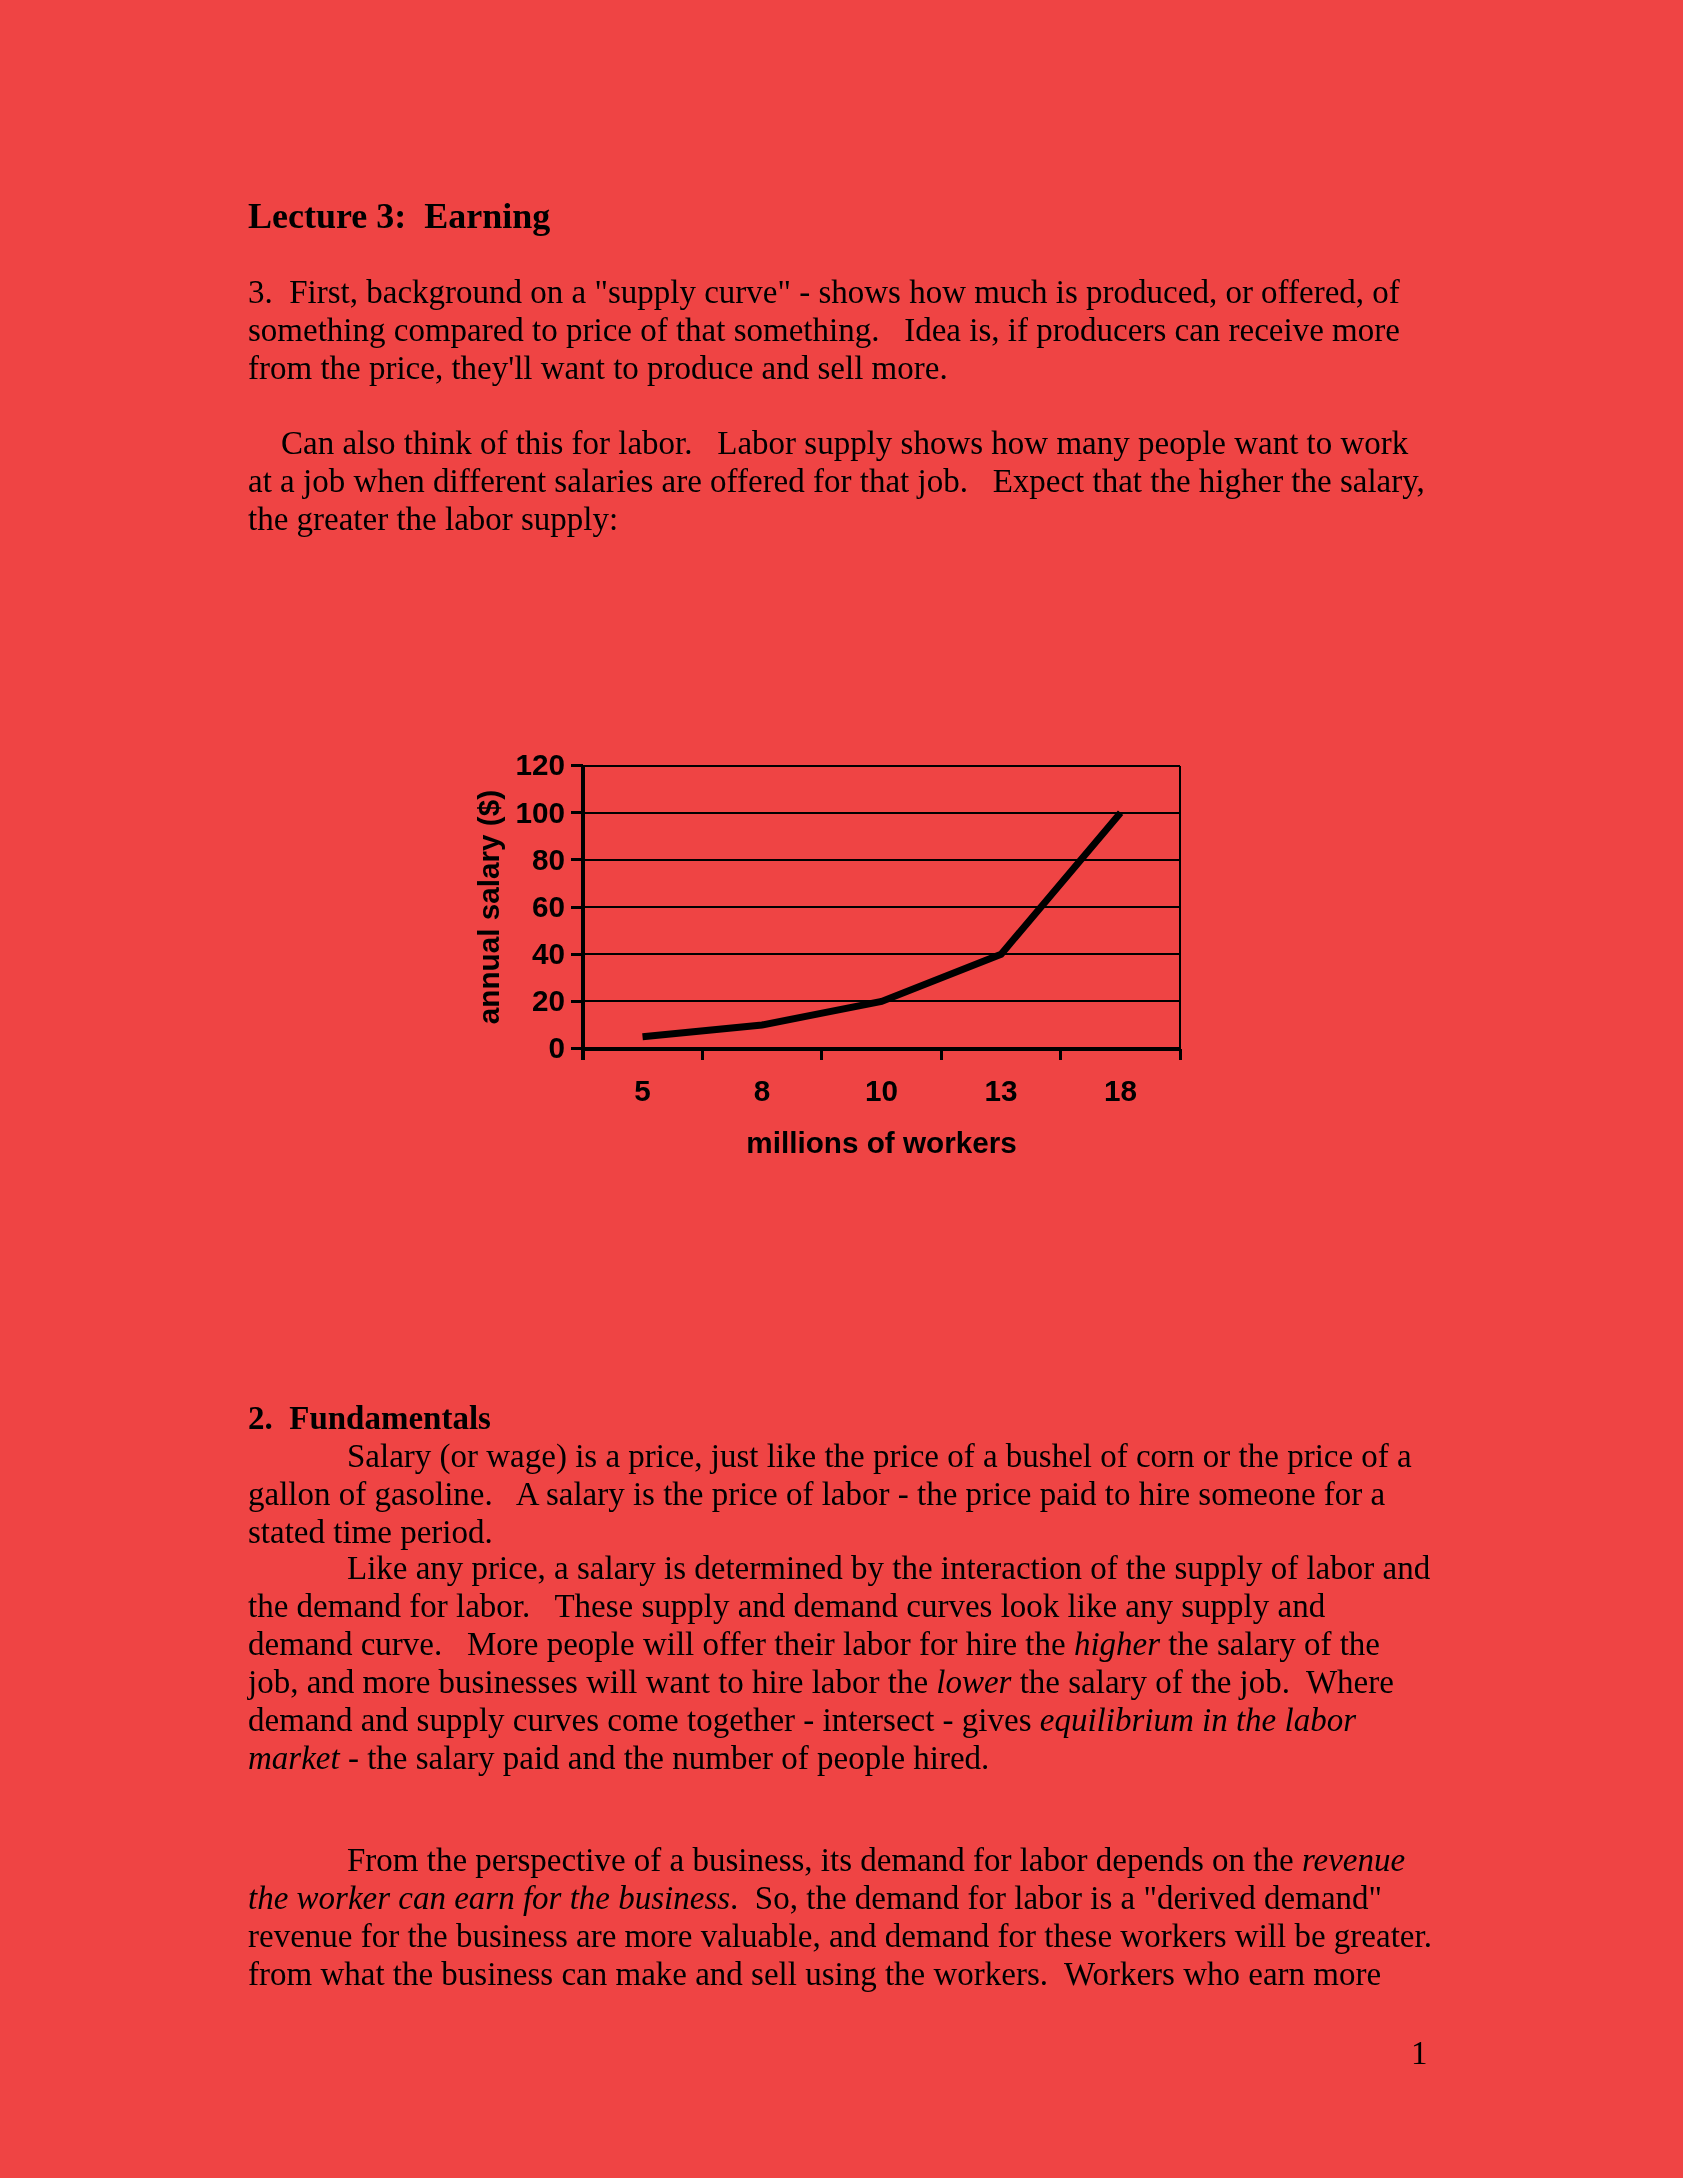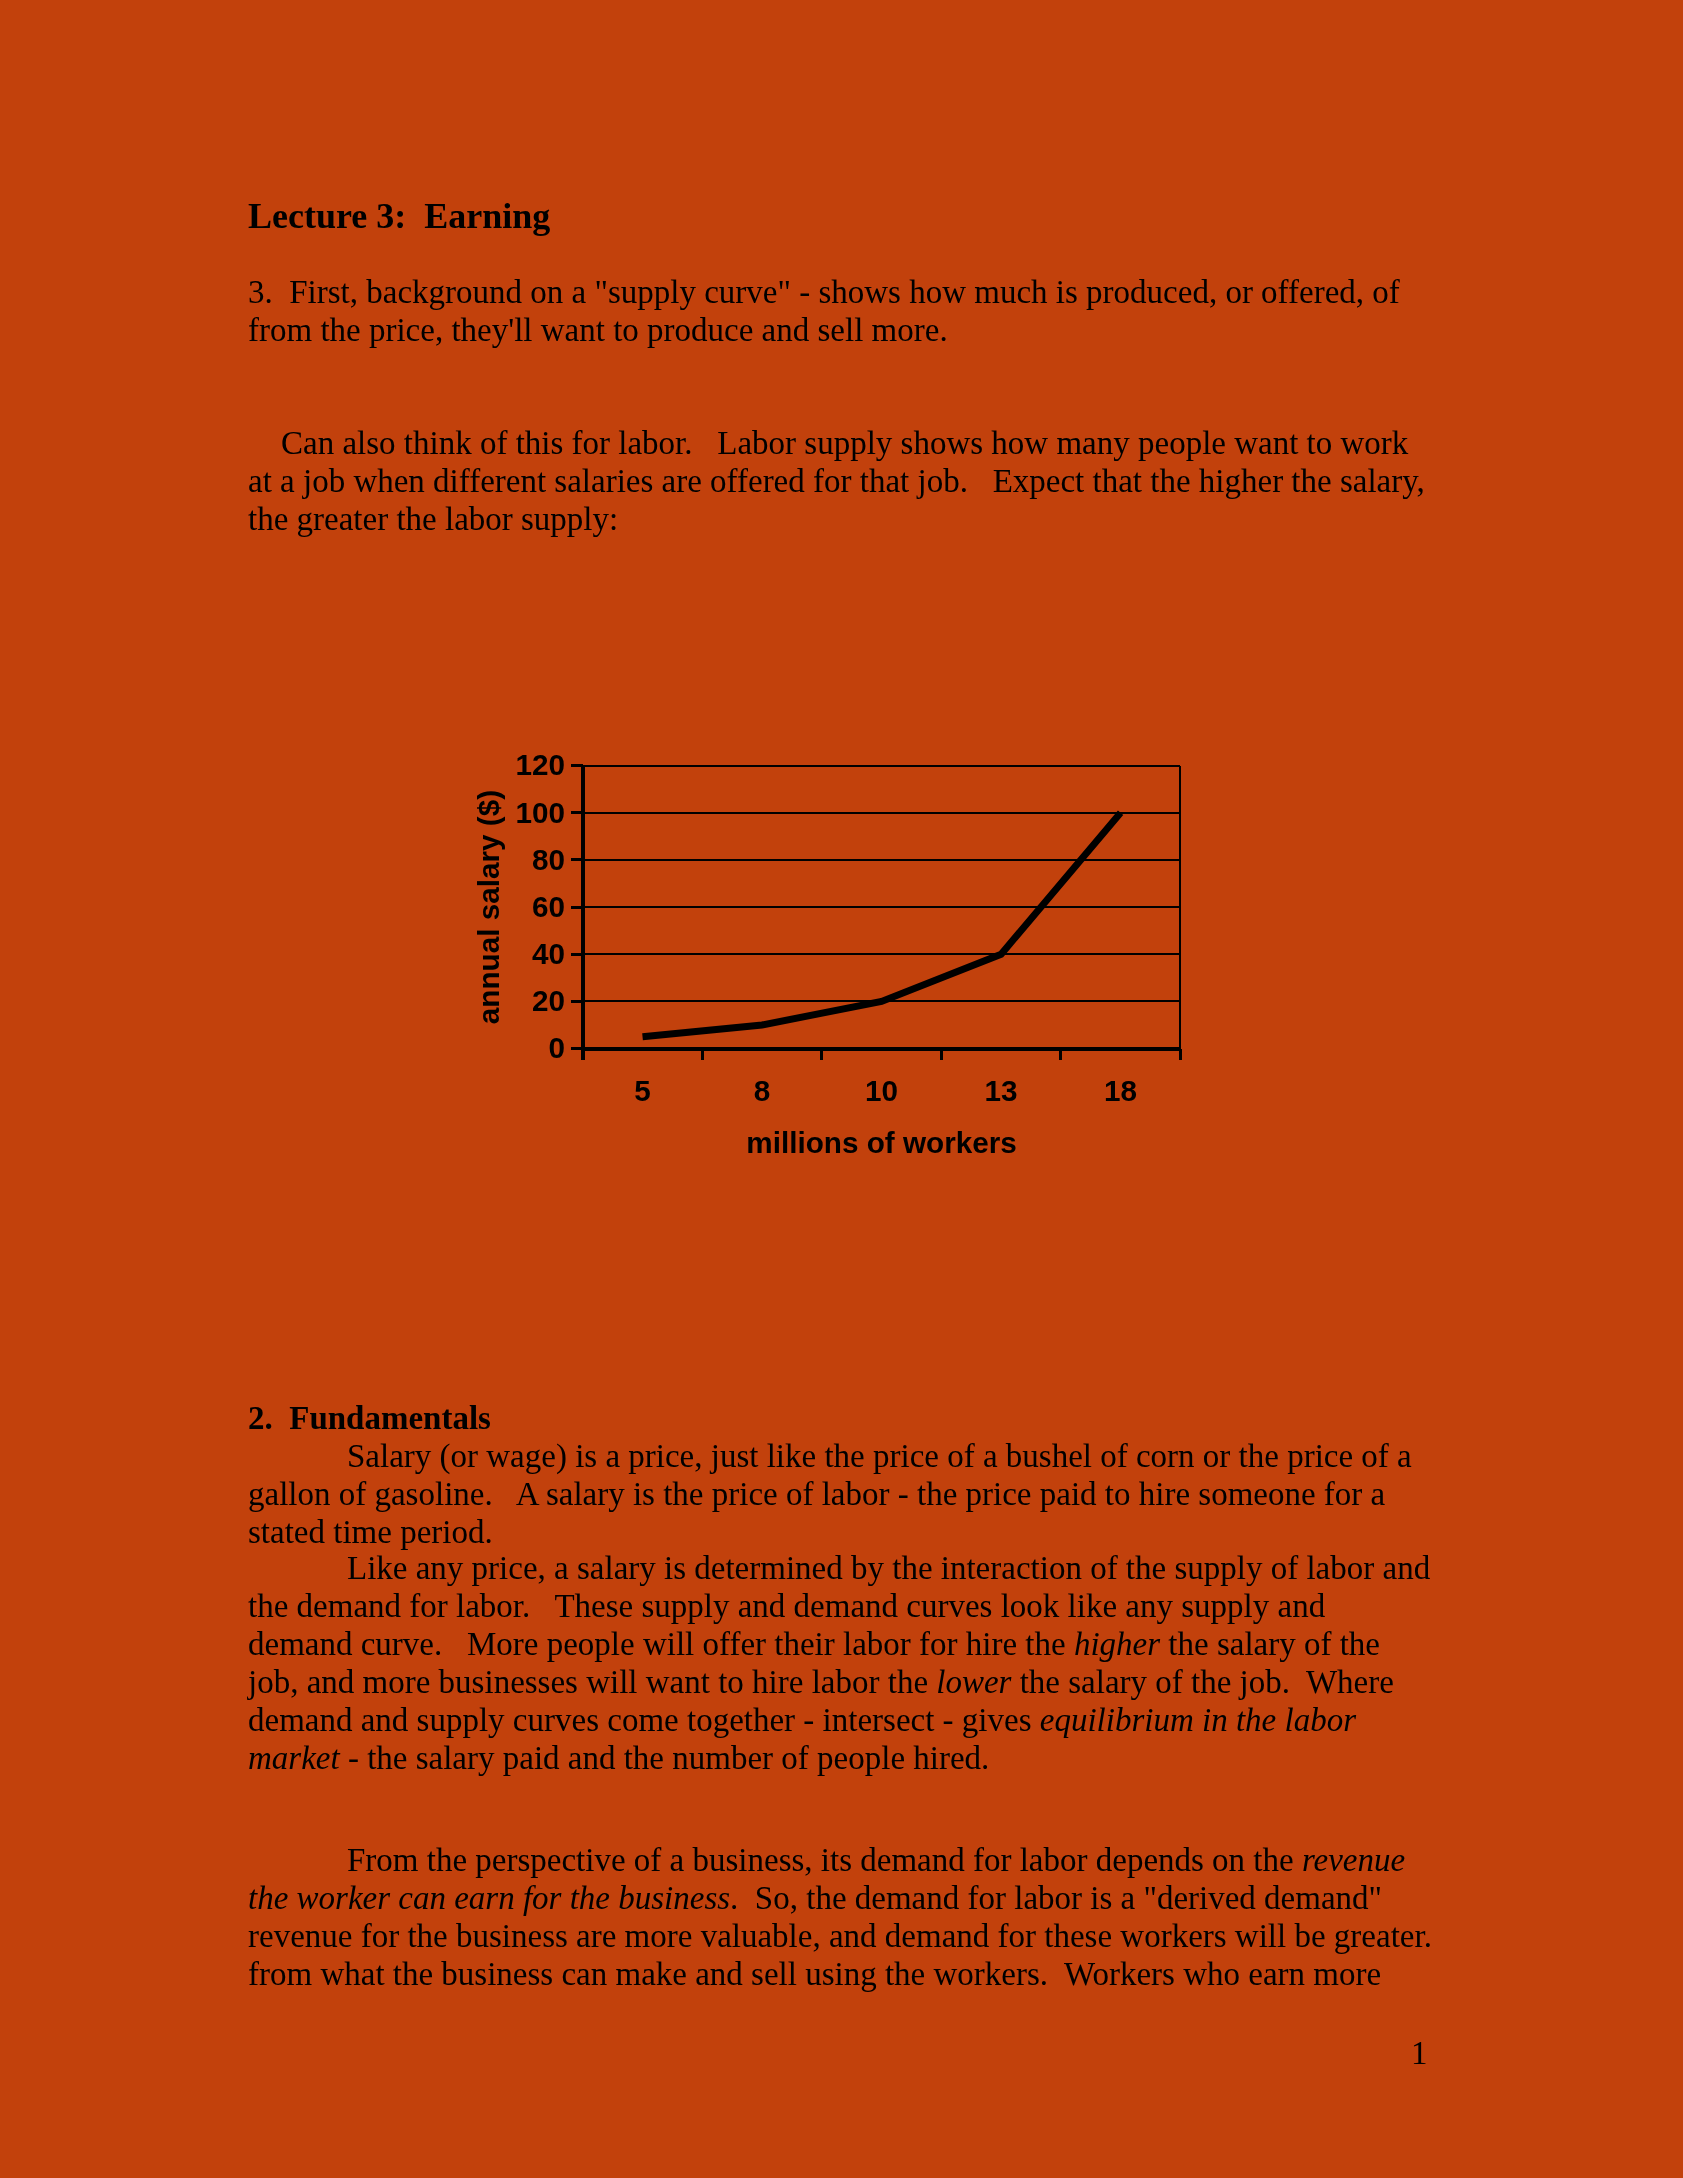--- a/index.html
+++ b/index.html
@@ -1,19 +1,19 @@
 <!DOCTYPE html>
 <html><head>
 <meta charset="utf-8">
 <style>
   html,body{margin:0;padding:0;background:#e8e8e8;}
   .page{
     position:relative;
     width:1683px;height:2178px;
-    background:#c2410c;
+    background:#ef4444;
     font-family:"Liberation Serif", serif;
     color:#000;
     overflow:hidden;
   }
   .title{
     position:absolute;left:248px;top:196px;
     font-size:36px;font-weight:bold;line-height:40px;margin:0;
     white-space:pre-wrap;
   }
   .para{
@@ -47,20 +47,21 @@
 </style>
 </head>
 <body>
 
 <div class="page">
 
   <h1 class="title">Lecture 3:  Earning</h1>
 
   <div class="para" id="p1">
       <div class="line"><span>3.  First, background on a "supply curve" - shows how much is produced, or offered, of</span></div>
+      <div class="line"><span>something compared to price of that something.   Idea is, if producers can receive more</span></div>
       <div class="line"><span>from the price, they'll want to produce and sell more.</span></div>
     </div>
 
   <div class="para indent-sm" id="p2">
       <div class="line"><span>Can also think of this for labor.   Labor supply shows how many people want to work</span></div>
       <div class="line"><span>at a job when different salaries are offered for that job.   Expect that the higher the salary,</span></div>
       <div class="line"><span>the greater the labor supply:</span></div>
     </div>
 
   <div class="chart" id="chart"><svg width="772" height="465" viewBox="0 0 780 470">

